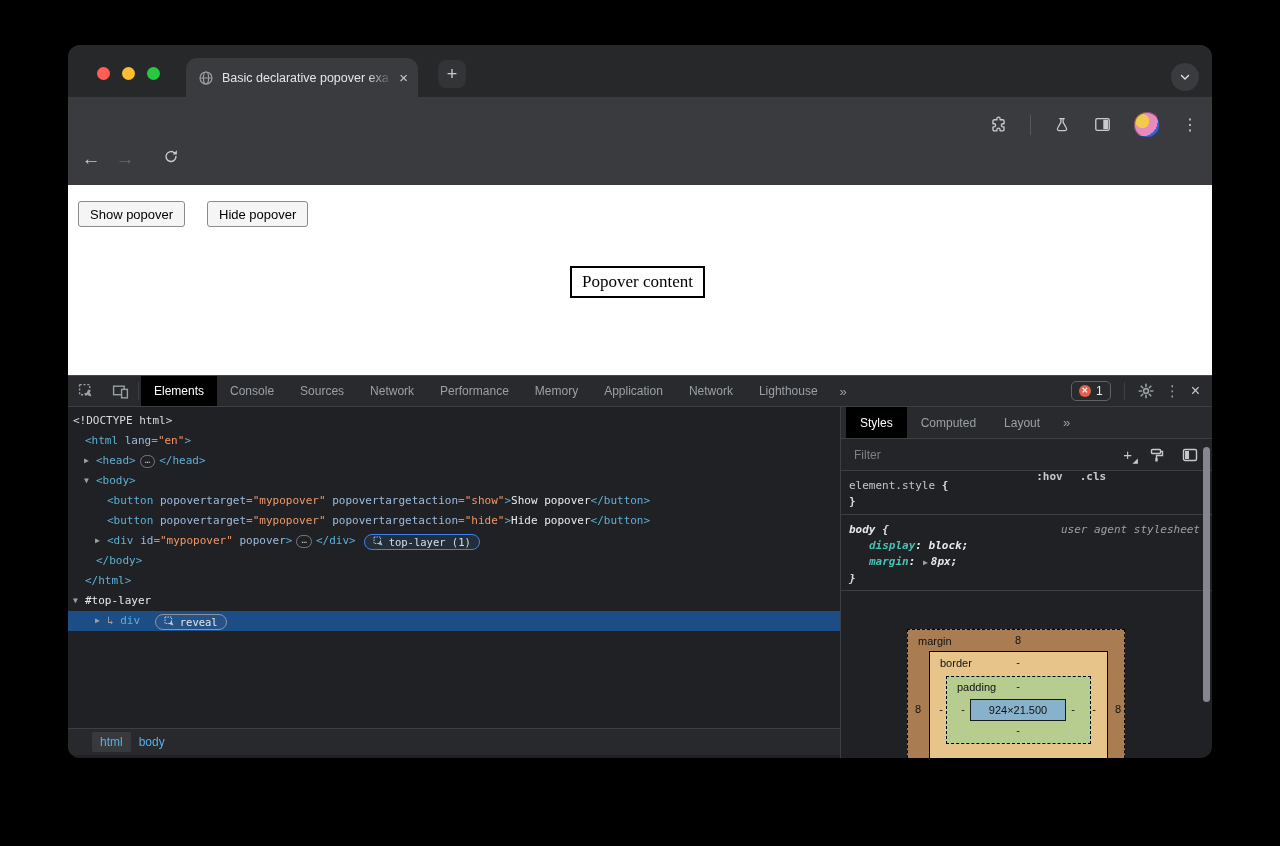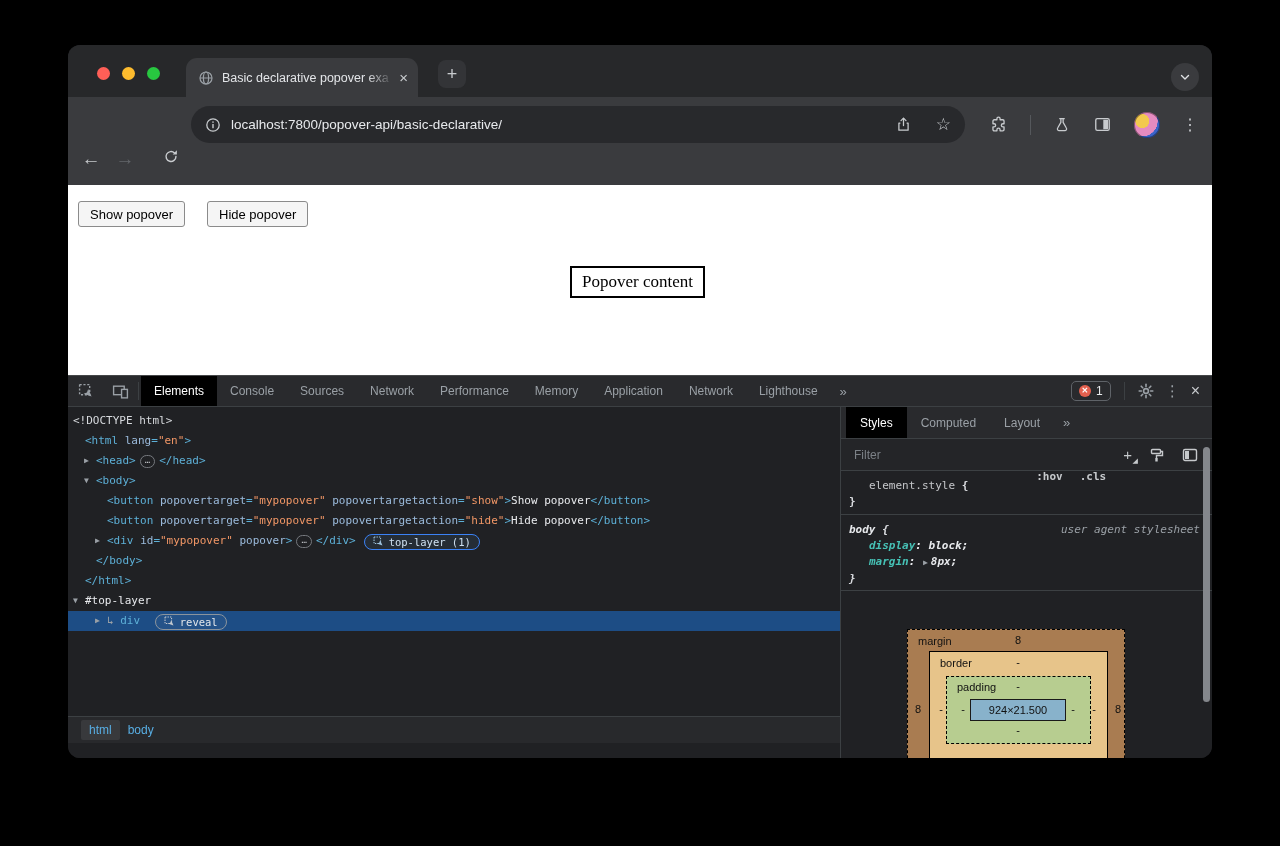--- a/index.html
+++ b/index.html
@@ -82,22 +82,22 @@
   .tok-gray { color:#9aa0a6; }
   .dots-badge { display:inline-block; border:1px solid #76797e; border-radius:8px; color:#c0c3c7;
                 font-size:9px; line-height:9px; padding:0 4px 2px; margin:0 4px; vertical-align:1px; }
   .node-pill { display:inline-flex; align-items:center; gap:5px; border-radius:9px; padding:0 8px;
                height:16px; margin-left:8px; vertical-align:-3px; font-size:10.5px; }
   .pill-toplayer { border:1px solid #3b82f6; background:rgba(60,100,140,.18); color:#cfe0f0;text-align:right; }
   .pill-reveal { border:1px solid #8b949d; background:rgba(255,255,255,.04); color:#e2e6ea; }
   .node-pill svg { flex:none; }
 
   
-  .dt-crumbs { position:absolute; left:0; bottom:16px; width:100%; height:27px; background:#28292c;
-               border-top:1px solid #3c4043; display:flex; align-items:center; padding-left:13px;
+  .dt-crumbs { position:absolute; left:0; bottom:4px; width:100%; height:27px; background:#28292c;
+               border-top:1px solid #3c4043; display:flex; align-items:center; padding-left:24px;
                font-size:12px; }
   .crumb { color:#58aee4; padding:3px 8px; border-radius:2px; }
   .crumb.first { background:rgba(255,255,255,.08); }
 
   
   .sb-tabs { position:absolute; left:0; top:0; width:100%; height:32px; background:#292a2d;
              border-bottom:1px solid #3c4043; display:flex; align-items:stretch; padding-left:5px; }
   .sb-tab { display:flex; align-items:center; padding:0 14px; color:#9aa0a6; }
   .sb-tab.sel { background:#000; color:#fff; }
   .sb-filterrow { position:absolute; left:0; top:32px; width:100%; height:32px; background:#242528;
@@ -106,21 +106,21 @@
                      width:150px; font-family:"Liberation Sans",sans-serif; }
   .sb-filter-input::placeholder { color:#7c8187; }
   .sb-fright { margin-left:auto; display:flex; align-items:center; gap:17px; color:#c6c9cc; }
   .sb-pseudo { font-family:"DejaVu Sans Mono",monospace; font-size:11px; font-weight:bold; color:#c6c9cc;margin-top:44px; }
   .plus-wrap { position:relative; font-size:15px; color:#c6c9cc; }
   .plus-caret { position:absolute; right:-6px; bottom:-2px; font-size:7px; color:#c6c9cc; }
 
   .sb-section { font-family:"DejaVu Sans Mono",monospace; font-size:11px; line-height:16px;
                 border-bottom:1px solid #3c4043; padding:7px 10px 6px 8px; }
   .sb-elemstyle { position:absolute; left:0; top:64px; width:100%; height:44px; }
-  .es-sel { color:#c5c7ca;margin-left:20px; }
+  .es-sel { color:#c5c7ca; }
   .brace { color:#dadce0; font-weight:bold; }
   .sb-rule { position:absolute; left:0; top:108px; width:100%; height:76px; font-style:italic; }
   .rule-head { display:flex; }
   .rule-sel { color:#e8eaed; font-weight:bold; }
   .rule-origin { margin-left:auto; color:#9aa0a6; padding-right:2px; }
   .css-prop { padding-left:20px; color:#e8eaed; font-weight:bold; }
   .prop-name { color:#46c1b5; }
   .prop-exp { font-style:normal; font-size:8px; color:#9aa0a6; padding:0 3px 0 1px; }
 
   
@@ -172,36 +172,20 @@
     <div class="toolbar">
       <span class="nav-ic" style="left:23px">←</span>
       <span class="nav-ic" style="left:57px;color:#64676b">→</span>
       <span class="nav-ic" style="left:103px">
         <svg width="17" height="17" viewBox="0 0 24 24">
           <path d="M19 12a7 7 0 1 1-2.05-4.95" fill="none" stroke="#c8cbce" stroke-width="2" stroke-linecap="round"></path>
           <polygon points="20.5,2.5 20.5,9 14,9" fill="#c8cbce" transform="scale(0.9) translate(2,1)"></polygon>
         </svg>
       </span>
 
-      <div class="addressbar">
-        <svg class="tb-svg" width="16" height="16" viewBox="0 0 16 16">
-          <circle cx="8" cy="8" r="6.2" fill="none" stroke="#c8cbce" stroke-width="1.3"></circle>
-          <rect x="7.3" y="7" width="1.4" height="4.2" fill="#c8cbce"></rect>
-          <rect x="7.3" y="4.4" width="1.4" height="1.4" fill="#c8cbce"></rect>
-        </svg>
-        <span class="url">localhost:7800/popover-api/basic-declarative/</span>
-        <svg class="tb-svg" width="17" height="17" viewBox="0 0 24 24" style="margin-right:24px">
-          <g fill="none" stroke="#c8cbce" stroke-width="1.8" stroke-linecap="round" stroke-linejoin="round">
-            <path d="M12 3.5 v10"></path>
-              <path d="M8.5 6.5 L12 3 l3.5 3.5"></path>
-              <path d="M7 10 H5.5 V20 h13 V10 H17"></path>
-          </g>
-        </svg>
-        <span style="color:#c8cbce;font-size:17px;line-height:17px">☆</span>
-      </div>
 
       <div class="tb-right">
         <svg width="19" height="19" viewBox="0 0 24 24">
           <path d="M10 4.6 a2 2 0 0 1 4 0 V6 h3.4 A1.6 1.6 0 0 1 19 7.6 V11 h-1.4 a2 2 0 0 0 0 4 H19 v3.4 A1.6 1.6 0 0 1 17.4 20 H14 v-1.4 a2 2 0 0 0-4 0 V20 H6.6 A1.6 1.6 0 0 1 5 18.4 V15 h1.4 a2 2 0 0 0 0-4 H5 V7.6 A1.6 1.6 0 0 1 6.6 6 H10 Z" fill="none" stroke="#c8cbce" stroke-width="1.7" stroke-linejoin="round"></path>
         </svg>
         <span class="vdiv"></span>
         <svg width="18" height="18" viewBox="0 0 24 24">
           <g fill="none" stroke="#c8cbce" stroke-width="1.7" stroke-linecap="round" stroke-linejoin="round">
             <path d="M9 3.5 h6"></path>
               <path d="M10.5 3.5 v5 L6.2 16 a2.3 2.3 0 0 0 2 3.5 h7.6 a2.3 2.3 0 0 0 2-3.5 L13.5 8.5 v-5"></path>

